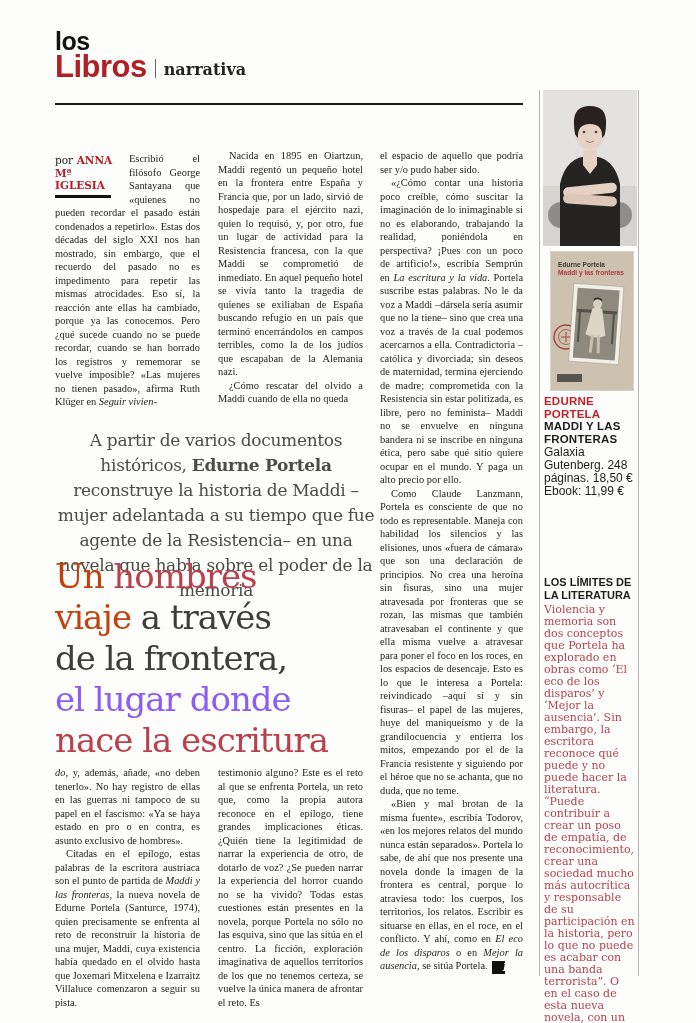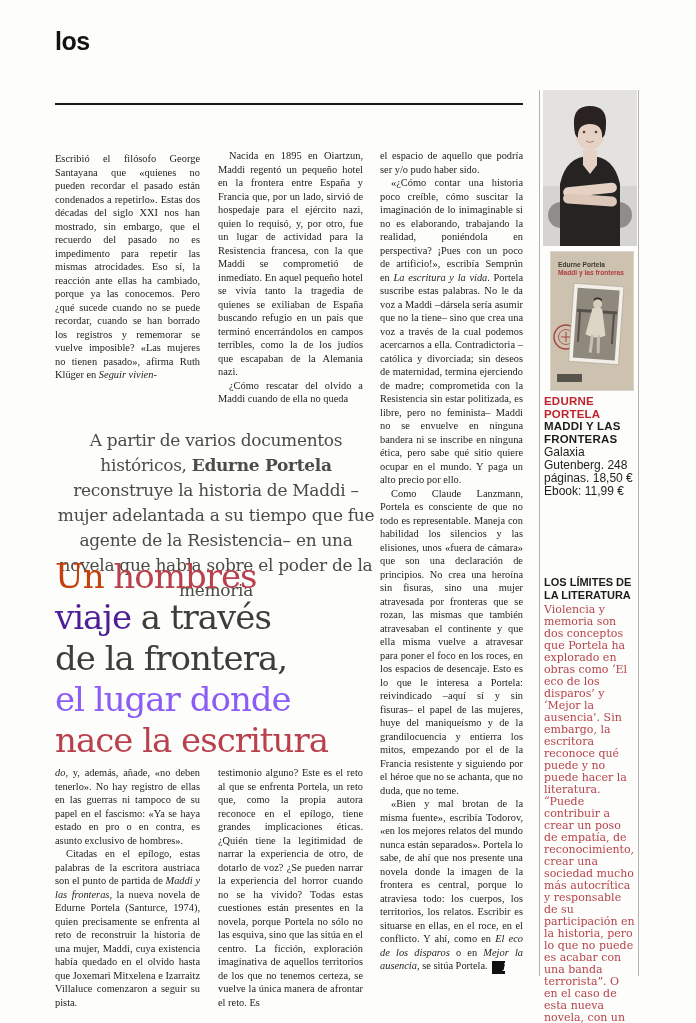--- a/index.html
+++ b/index.html
@@ -71,24 +71,34 @@
     font-family:"DejaVu Serif",serif;font-style:italic;font-weight:bold;font-size:11px;
     line-height:13px;text-align:center;margin-left:4px;vertical-align:-2px;}
 </style>
 </head>
 <body>
 
 <div class="page">
 
   <header class="masthead">
     <div class="logo-los">los</div>
+    <div class="logo-row">
+      <span class="logo-libros">Libros</span>
+      <span class="logo-div"></span>
+      <span class="logo-section">narrativa</span>
+    </div>
   </header>
   <div class="header-rule"></div>
 
   <section class="body-col col-1-top">
+    <div class="byline">
+      <div><span class="pre">por</span> <span>ANNA</span></div>
+      <div>Mª IGLESIA</div>
+      <div class="byline-rule"></div>
+    </div>
   <p><span>Escribió el filósofo George Santayana que «quienes no pueden recordar el pasado están condenados a repetirlo». Estas dos décadas del siglo XXI nos han mostrado, sin embargo, que el recuerdo del pasado no es impedimento para repetir las mismas atrocidades. Eso sí, la reacción ante ellas ha cambiado, porque ya las conocemos. Pero ¿qué sucede cuando no se puede recordar, cuando se han borrado los registros y rememorar se vuelve imposible? «Las mujeres no tienen pasado», afirma Ruth Klüger en </span><span style="font-style: italic;">Seguir vivien-</span></p>
     </section>
 
   <section class="body-col col-2-top">
       <p class="indent"><span>Nacida en 1895 en Oiartzun, Maddi regentó un pequeño hotel en la frontera entre España y Francia que, por un lado, sirvió de hospedaje para el ejército nazi, quien lo requisó, y, por otro, fue un lugar de actividad para la Resistencia francesa, con la que Maddi se comprometió de inmediato. En aquel pequeño hotel se vivía tanto la tragedia de quienes se exiliaban de España buscando refugio en un país que terminó encerrándolos en campos terribles, como la de los judíos que escapaban de la Alemania nazi.</span></p>
       <p class="indent"><span>¿Cómo rescatar del olvido a Maddi cuando de ella no queda</span></p>
     </section>
 
   <section class="body-col col-3">
       <p><span>el espacio de aquello que podría ser y/o pudo haber sido.</span></p>
@@ -96,21 +106,21 @@
       <p class="indent"><span>Como Claude Lanzmann, Portela es consciente de que no todo es representable. Maneja con habilidad los silencios y las elisiones, unos «fuera de cámara» que son una declaración de principios. No crea una heroína sin fisuras, sino una mujer atravesada por fronteras que se rozan, las mismas que también atravesaban el continente y que ella misma vuelve a atravesar para poner el foco en los roces, en los espacios de desencaje. Esto es lo que le interesa a Portela: reivindicado –aquí sí y sin fisuras– el papel de las mujeres, huye del maniqueísmo y de la grandilocuencia y entierra los mitos, empezando por el de la Francia resistente y siguiendo por el héroe que no se achanta, que no duda, que no teme.</span></p>
       <p class="indent"><span>«Bien y mal brotan de la misma fuente», escribía Todorov, «en los mejores relatos del mundo nunca están separados». Portela lo sabe, de ahí que nos presente una novela donde la imagen de la frontera es central, porque lo atraviesa todo: los cuerpos, los territorios, los relatos. Escribir es situarse en ellas, en el roce, en el conflicto. Y ahí, como en </span><span style="font-style: italic;">El eco de los disparos</span><span> o en </span><span style="font-style: italic;">Mejor la ausencia</span><span>, se sitúa Portela.</span><span class="end-mark">L</span></p>
     </section>
 
   <div class="standfirst">
       <p><span>A partir de varios documentos históricos, </span><span style="font-weight: bold;">Edurne Portela</span><span> reconstruye la historia de Maddi –mujer adelantada a su tiempo que fue agente de la Resistencia– en una novela que habla sobre el poder de la memoria</span></p>
     </div>
 
   <h1 class="headline">
       <div><span style="color: #c2410c;">Un </span><span style="color: rgb(185, 64, 77);">hombres</span></div>
-      <div><span style="color: #4c1d95;">viaje</span><span style="color: rgb(61, 61, 59);"> a través</span></div>
+      <div><span style="color: #c2410c;">viaje</span><span style="color: rgb(61, 61, 59);"> a través</span></div>
       <div><span style="color: rgb(61, 61, 59);">de la frontera,</span></div>
       <div><span style="color: #8b5cf6;">el lugar donde</span></div>
       <div><span style="color: rgb(185, 64, 77);">nace la escritura</span></div>
     </h1>
 
   <section class="body-col col-1-bottom">
       <p><span style="font-style: italic;">do</span><span>, y, además, añade, «no deben tenerlo». No hay registro de ellas en las guerras ni tampoco de su papel en el fascismo: «Ya se haya estado en pro o en contra, es asunto exclusivo de hombres».</span></p>
       <p class="indent"><span>Citadas en el epílogo, estas palabras de la escritora austriaca son el punto de partida de </span><span style="font-style: italic;">Maddi y las fronteras</span><span>, la nueva novela de Edurne Portela (Santurce, 1974), quien precisamente se enfrenta al reto de reconstruir la historia de una mujer, Maddi, cuya existencia había quedado en el olvido hasta que Joxemari Mitxelena e Izarraitz Villaluce comenzaron a seguir su pista.</span></p>
     </section>
   <section class="body-col col-2-bottom">

